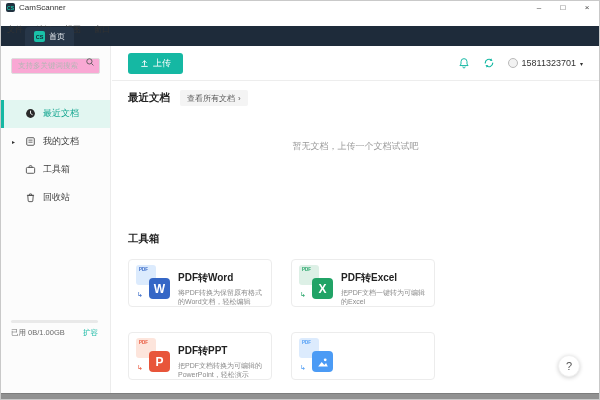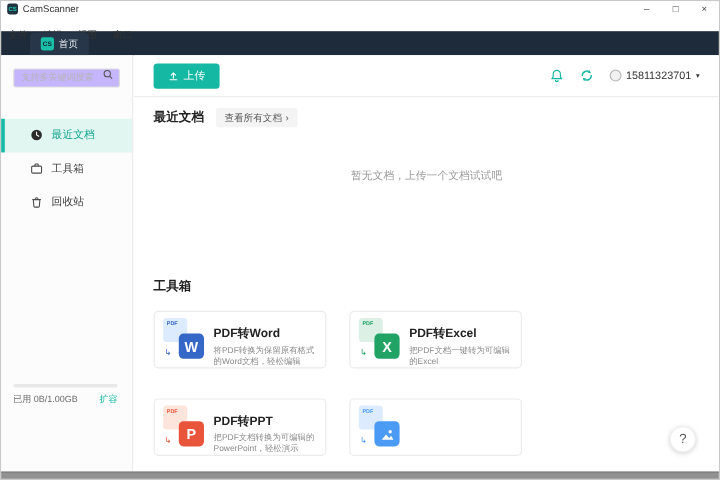--- a/index.html
+++ b/index.html
@@ -24,21 +24,21 @@
   .tab { margin-left:8px; height:19px; padding:0 9px; background:#273648; border-radius:4px 4px 0 0;
     display:flex; align-items:center; gap:4px; }
   .tab-logo { width:11px; height:11px; border-radius:2px; background:#19c0a8; color:#12222f;
     font-size:5.5px; font-weight:bold; display:flex; align-items:center; justify-content:center; }
   .tab-label { font-size:8px; color:#e8edf2; }
 
   
   .sidebar { position:absolute; left:0; top:45px; bottom:6px; width:110px; background:#fcfcfc;
     border-right:1px solid #ececec; }
   .search-wrap { position:relative; margin:8px 10px 0 10px; }
-  .search-input { width:100%; height:16px; border:1px solid #ddd; border-radius:2px; background:#c4b5fd;
+  .search-input { width:100%; height:16px; border:1px solid #ddd; border-radius:2px; background:#f9a8d4;
     font-size:7.5px; color:#555; padding:0 16px 0 6px; outline:none; }
   .search-input::placeholder { color:#b5b5b5; }
   .search-icon { position:absolute; right:5px; top:3px; width:10px; height:10px; color:#555; }
   .side-list { margin-top:26px; }
   .side-item { position:relative; height:28px; display:flex; align-items:center; font-size:9px; color:#3c3c3c; cursor:pointer; }
   .side-item .expander { position:absolute; left:11px; font-size:6px; color:#333; }
   .side-item .s-icon { width:11px; height:11px; margin-left:24px; color:#4a4a4a; flex:none; }
   .side-item .s-label { margin-left:7px; }
   .side-item.selected { background:#e2f6f1; }
   .side-item.selected::before { content:""; position:absolute; left:0; top:0; bottom:0; width:3px; background:#15b8a3; }
@@ -130,20 +130,29 @@
 
     <div class="side-list">
       <div class="side-item selected">
         <svg class="s-icon" viewBox="0 0 16 16">
           <circle cx="8" cy="8" r="6.4" fill="currentColor"></circle>
           <path d="M8 4.5V8l2.6 1.6" fill="none" stroke="#fff" stroke-width="1.3" stroke-linecap="round"></path>
         </svg>
         <span class="s-label">最近文档</span>
       </div>
       <div class="side-item">
+        <span class="expander">▸</span>
+        <svg class="s-icon" viewBox="0 0 16 16">
+          <rect x="2.5" y="2.5" width="11" height="11" rx="1.5" fill="none" stroke="currentColor" stroke-width="1.3"></rect>
+          <line x1="5" y1="6" x2="11" y2="6" stroke="currentColor" stroke-width="1.2"></line>
+          <line x1="5" y1="9" x2="11" y2="9" stroke="currentColor" stroke-width="1.2"></line>
+        </svg>
+        <span class="s-label">我的文档</span>
+      </div>
+      <div class="side-item">
         <svg class="s-icon" viewBox="0 0 16 16">
           <rect x="2" y="5" width="12" height="8.5" rx="1.5" fill="none" stroke="currentColor" stroke-width="1.3"></rect>
           <path d="M6 5V3.5a1 1 0 0 1 1-1h2a1 1 0 0 1 1 1V5" fill="none" stroke="currentColor" stroke-width="1.3"></path>
         </svg>
         <span class="s-label">工具箱</span>
       </div>
       <div class="side-item">
         <svg class="s-icon" viewBox="0 0 16 16">
           <path d="M4 5h8l-.7 8.2a1 1 0 0 1-1 .8H5.7a1 1 0 0 1-1-.8z" fill="none" stroke="currentColor" stroke-width="1.3"></path>
           <line x1="2.8" y1="4.8" x2="13.2" y2="4.8" stroke="currentColor" stroke-width="1.3"></line>

